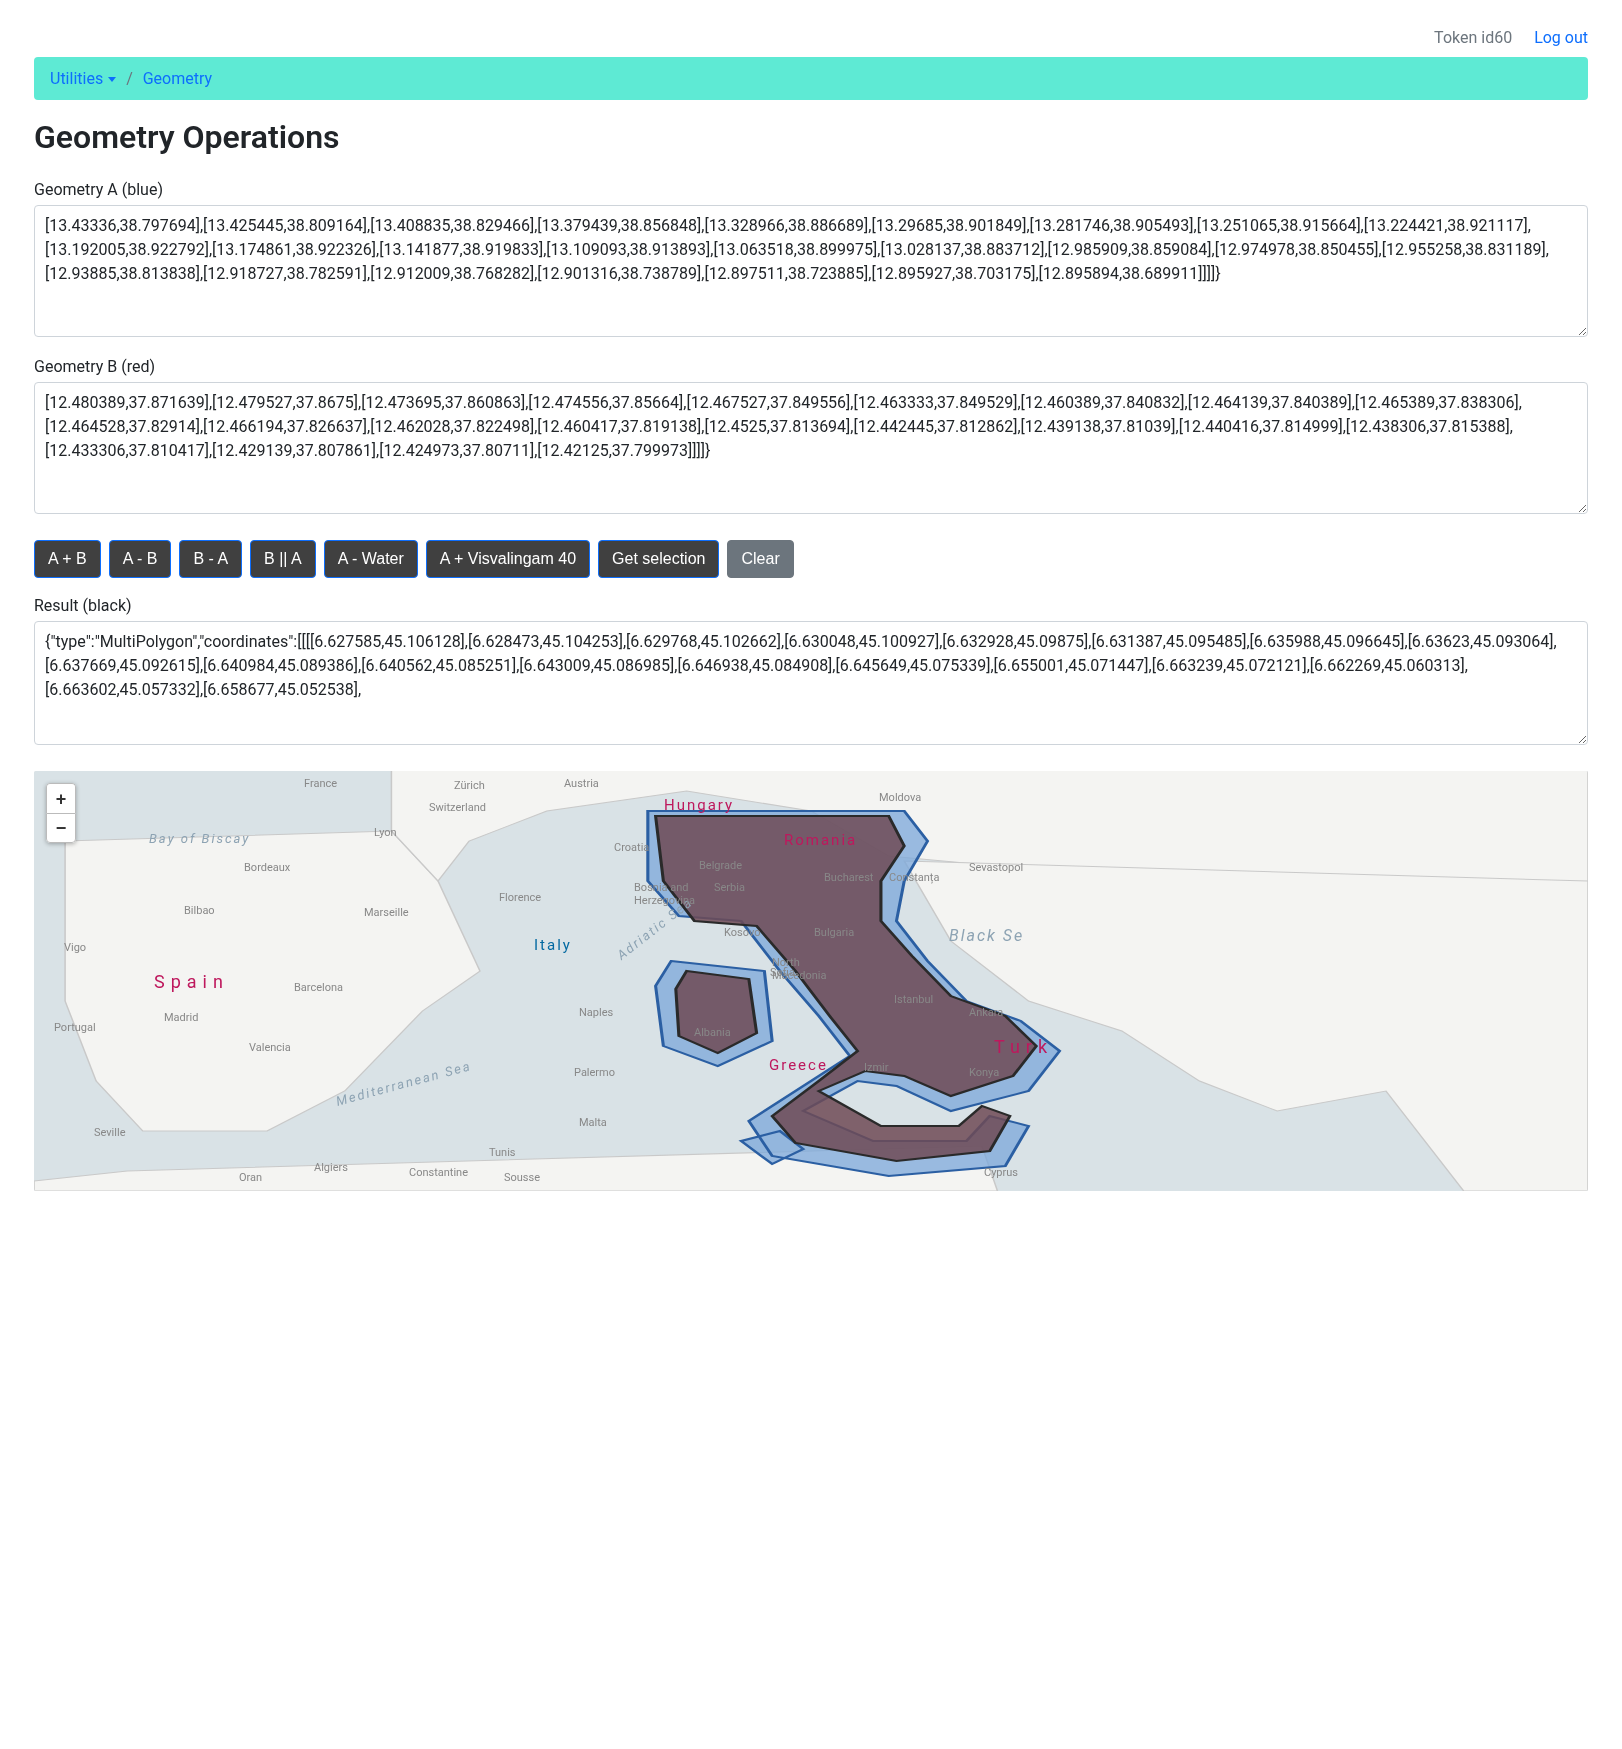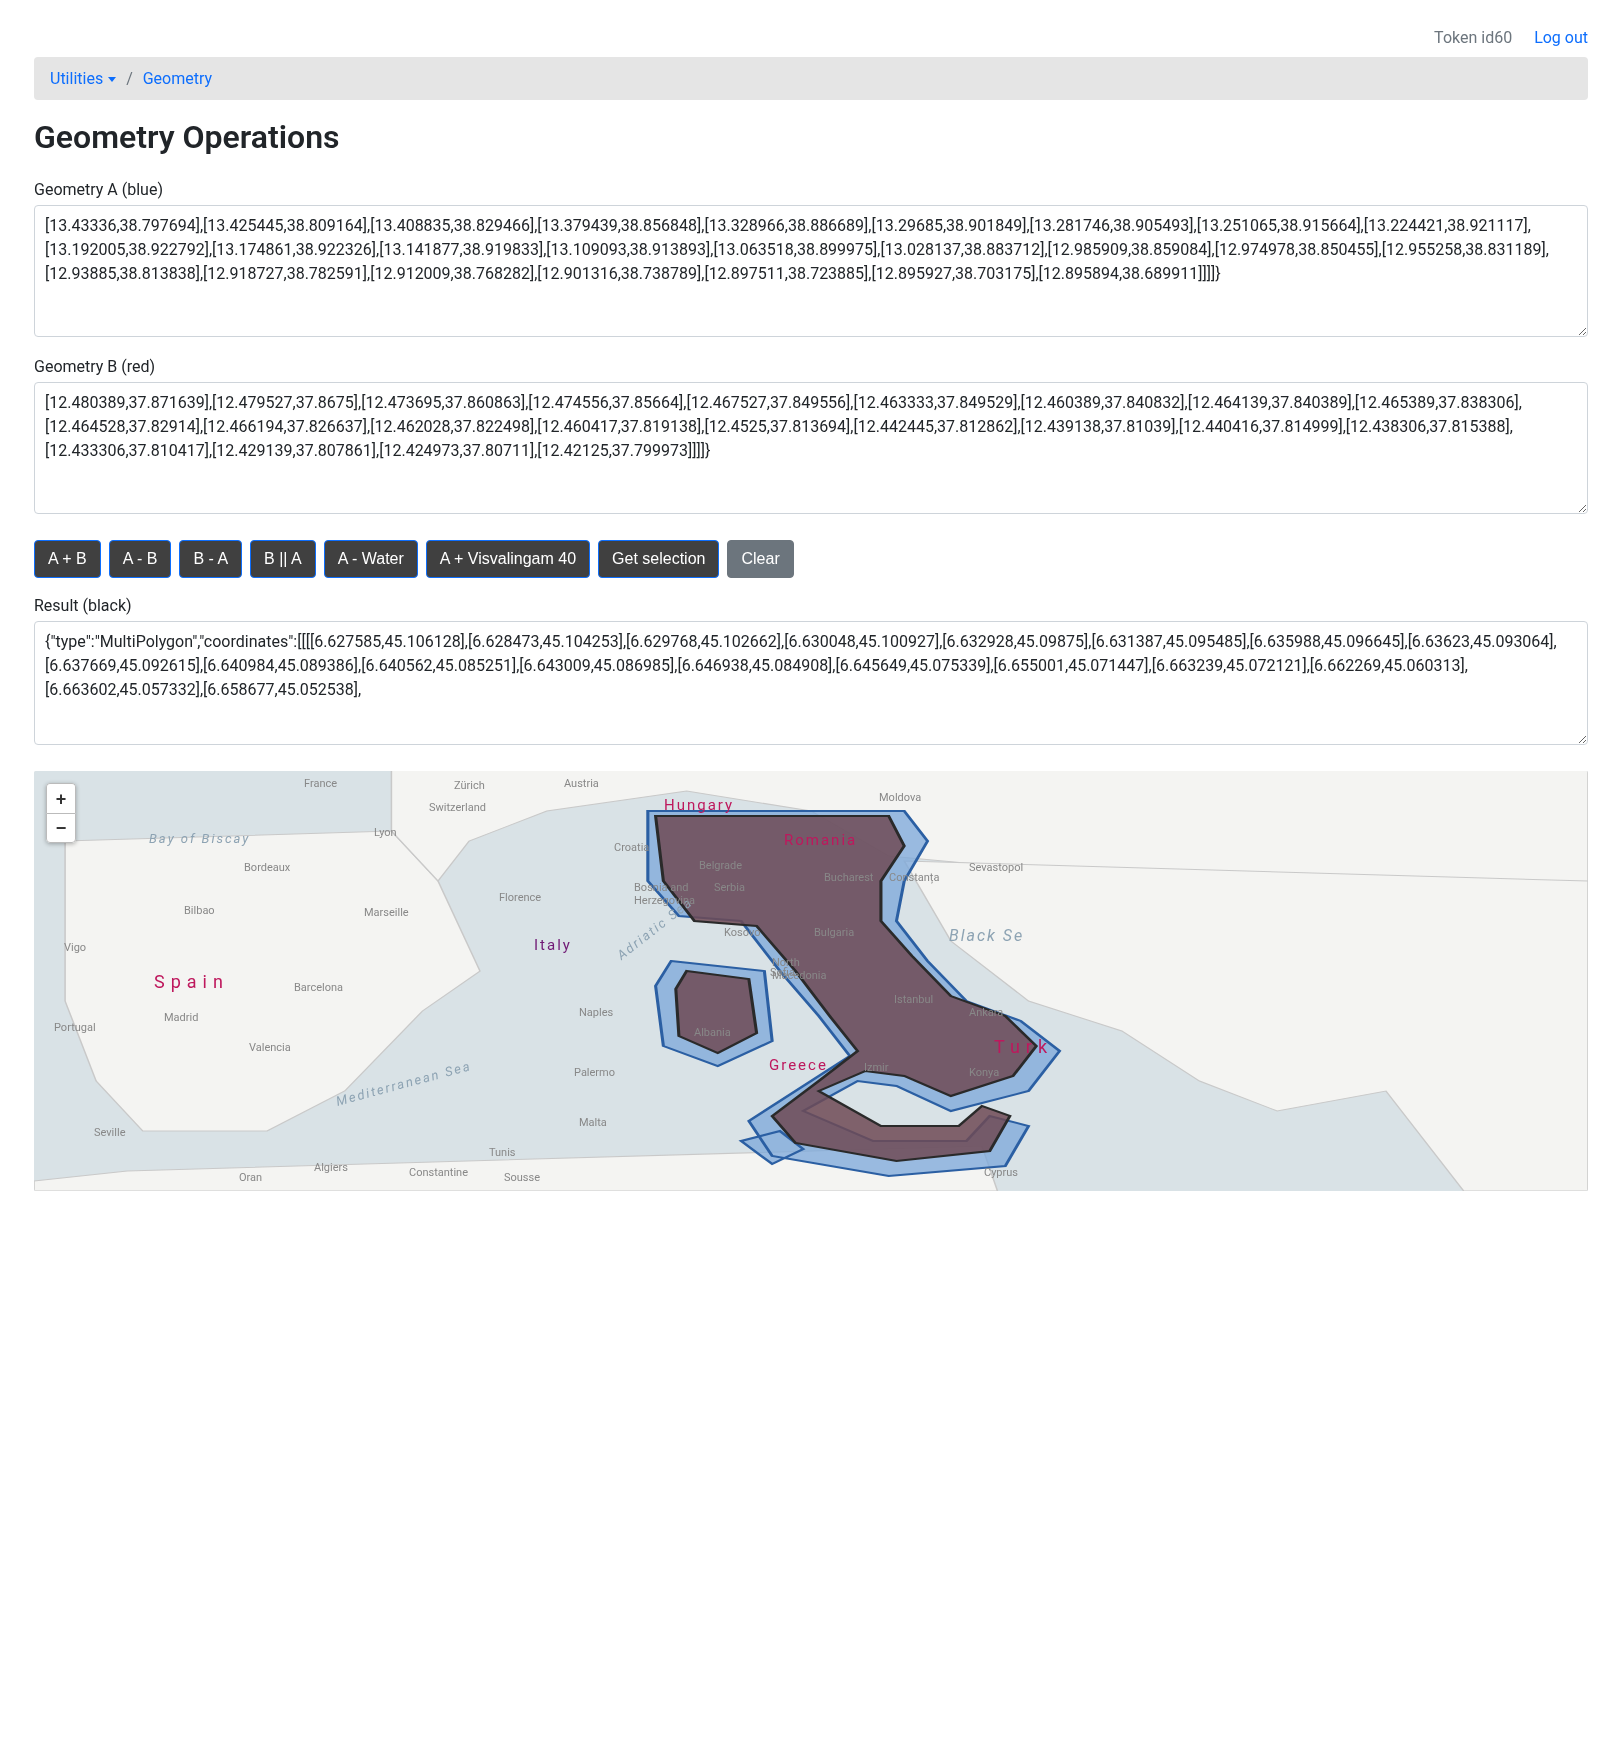--- a/index.html
+++ b/index.html
@@ -13,21 +13,21 @@
   }
   .top-links {
     text-align: right;
     font-size: 16px;
     padding: 4px 0 10px 0;
   }
   .top-links .token { color: #6c757d; margin-right: 18px; }
   .top-links .logout { color: #0d6efd; text-decoration: none; }
 
   .breadcrumb-bar {
-    background: #e5e5e5;
+    background: #5eead4;
     border-radius: 4px;
     padding: 12px 16px;
     font-size: 16px;
     margin-bottom: 18px;
   }
   .breadcrumb-bar a { color: #0d6efd; text-decoration: none; }
   .breadcrumb-bar .caret {
     display: inline-block;
     width: 0; height: 0;
     border-left: 4px solid transparent;
@@ -227,21 +227,21 @@
   <div class="country-label small" style="top:110px; left:600px; white-space:pre;">Bosnia and
 Herzegovina</div>
   <div class="country-label small" style="top:155px; left:690px;">Kosovo</div>
   <div class="country-label small" style="top:155px; left:780px;">Bulgaria</div>
   <div class="country-label small" style="top:185px; left:700px; white-space:pre;margin-left:38px;">North
 Macedonia</div>
   <div class="country-label small" style="top:225px; left:660px;margin-top:30px;">Albania</div>
   <div class="country-label med" style="top:285px; left:735px;">Greece</div>
   <div class="country-label big" style="top:265px; left:960px;">Turk</div>
   <div class="country-label small" style="top:250px; left:20px;">Portugal</div>
-  <div class="country-label med" style="top:165px; left:500px; color:#701a75;">Italy</div>
+  <div class="country-label med" style="top:165px; left:500px; color:#0369a1;">Italy</div>
   <div class="country-label small" style="top:345px; left:545px;">Malta</div>
   <div class="country-label small" style="top:395px; left:950px;">Cyprus</div>
 
   <div class="country-label small" style="top:133px; left:150px;">Bilbao</div>
   <div class="country-label small" style="top:240px; left:130px;">Madrid</div>
   <div class="country-label small" style="top:210px; left:260px;">Barcelona</div>
   <div class="country-label small" style="top:270px; left:215px;">Valencia</div>
   <div class="country-label small" style="top:355px; left:60px;">Seville</div>
   <div class="country-label small" style="top:170px; left:30px;">Vigo</div>
   <div class="country-label small" style="top:55px; left:340px;">Lyon</div>

